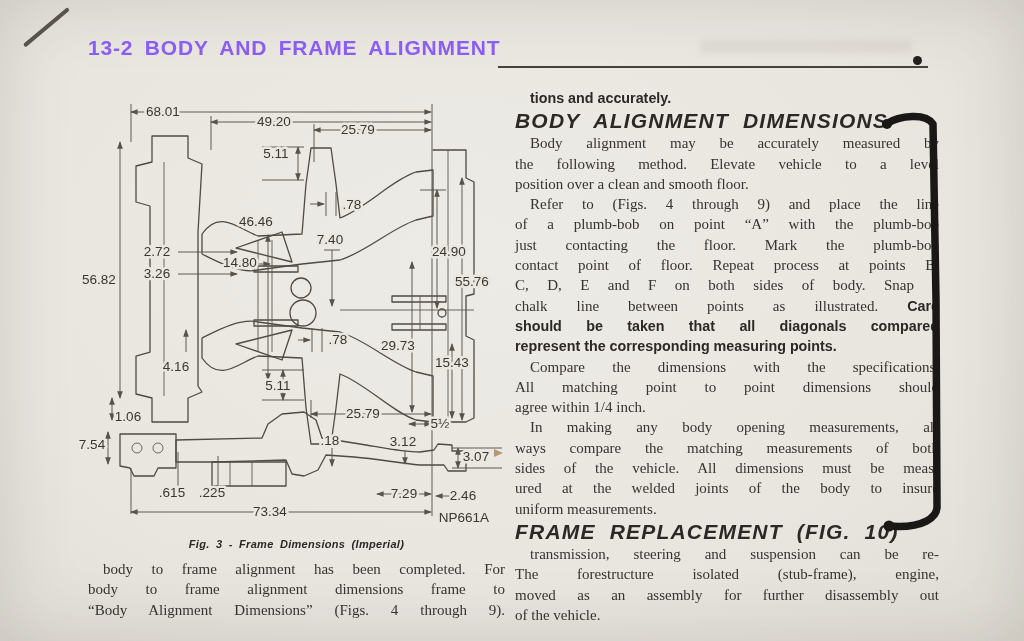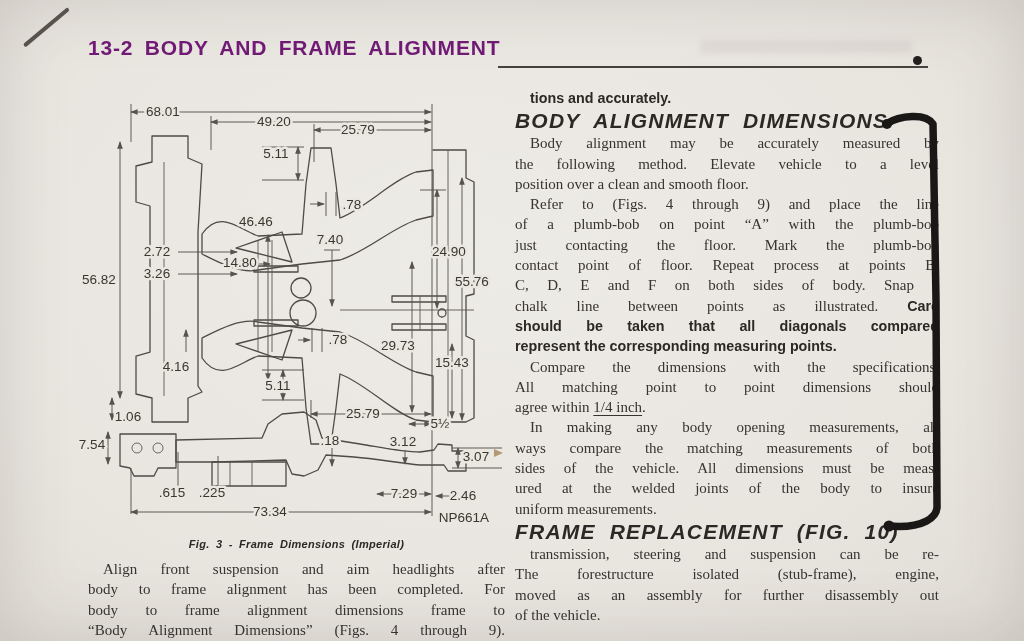--- a/index.html
+++ b/index.html
@@ -9,41 +9,41 @@
        color:#363330;}
   .page{position:relative;width:1024px;height:641px;}
   .vignette{position:absolute;inset:0;box-shadow:inset 0 0 70px rgba(90,80,70,.18);pointer-events:none;}
 
   
   .slash{position:absolute;left:24px;top:44px;width:58px;height:3.5px;background:#58534c;
          border-radius:2px;transform:rotate(-40deg);transform-origin:0 50%;}
 
   
   .hdr{position:absolute;left:88px;top:36px;font-family:"Liberation Sans",sans-serif;
-       font-weight:bold;font-size:21px;letter-spacing:.8px;word-spacing:5px;color:#701a75;}
+       font-weight:bold;font-size:21px;letter-spacing:.8px;word-spacing:5px;color:#8b5cf6;}
   .hdr-rule{position:absolute;left:498px;top:66px;width:430px;height:2px;background:#45413b;}
   .hdr-dot{position:absolute;left:913px;top:56px;width:9px;height:9px;border-radius:50%;background:#21201e;}
 
   .ghost{position:absolute;left:700px;top:40px;width:212px;height:13px;background:rgba(120,100,95,.09);
          filter:blur(3px);border-radius:3px;}
 
   
   .rcol{position:absolute;left:515px;top:88px;width:424px;font-size:15px;line-height:20.3px;}
   .lcol-cap{position:absolute;left:88px;top:538px;width:417px;text-align:center;
             font-family:"Liberation Sans",sans-serif;font-weight:bold;font-style:italic;
             font-size:11px;letter-spacing:.3px;word-spacing:3px;color:#2b2825;}
   .lcol-para{position:absolute;left:88px;top:559px;width:417px;font-size:15px;line-height:20.3px;}
 
   .para{margin:0;}
   .jline{text-align:justify;text-align-last:justify;white-space:nowrap;}
   .jline.jlast{text-align-last:left;}
   .para .jline:first-child{text-indent:15px;}
   .sans-bold{font-family:"Liberation Sans",sans-serif;font-weight:bold;font-size:14.3px;color:#2b2825;}
   .sb{font-family:"Liberation Sans",sans-serif;font-weight:bold;font-size:14.3px;color:#2b2825;}
-  .su{text-decoration:underline;text-underline-offset:3px;}
+  .su{text-underline-offset:3px;}
   .sect-hd{font-family:"Liberation Sans",sans-serif;font-weight:bold;font-style:italic;
            font-size:21px;letter-spacing:1.2px;word-spacing:7px;color:#2b2825;
            margin:2px 0 1px 0;line-height:22px;}
 
   
   .diagram{position:absolute;left:55px;top:85px;}
   .frame-line{stroke:#4e4a44;stroke-width:1.3;fill:none;stroke-linejoin:round;stroke-linecap:round;}
   .frame-thin{stroke:#5c5750;stroke-width:.9;fill:none;}
   .dl{stroke:#57534c;stroke-width:.95;fill:none;}
   .dim{font-family:"Liberation Sans",sans-serif;font-size:13.5px;fill:#3a372f;text-anchor:middle;
@@ -192,21 +192,20 @@
         <text x="212" y="497" class="dim">.225</text>
         <text x="404" y="498" class="dim">7.29</text>
         <text x="463" y="500" class="dim">2.46</text>
         <text x="270" y="516" class="dim">73.34</text>
         <text x="464" y="522" class="dim">NP661A</text>
       </g>
   </svg>
 
   <div class="lcol-cap">Fig. 3 - Frame Dimensions (Imperial)</div>
   <div class="lcol-para para">
-      <div class="jline">Align front suspension and aim headlights after</div>
       <div class="jline">body to frame alignment has been completed. For</div>
       <div class="jline">body to frame alignment dimensions frame to</div>
       <div class="jline">“Body Alignment Dimensions” (Figs. 4 through 9).</div>
     </div>
 
   <div class="rcol">
     <div class="para sans-bold">
         <div class="jline jlast">tions and accurately.</div>
       </div>
     <div class="sect-hd">BODY ALIGNMENT DIMENSIONS</div>

